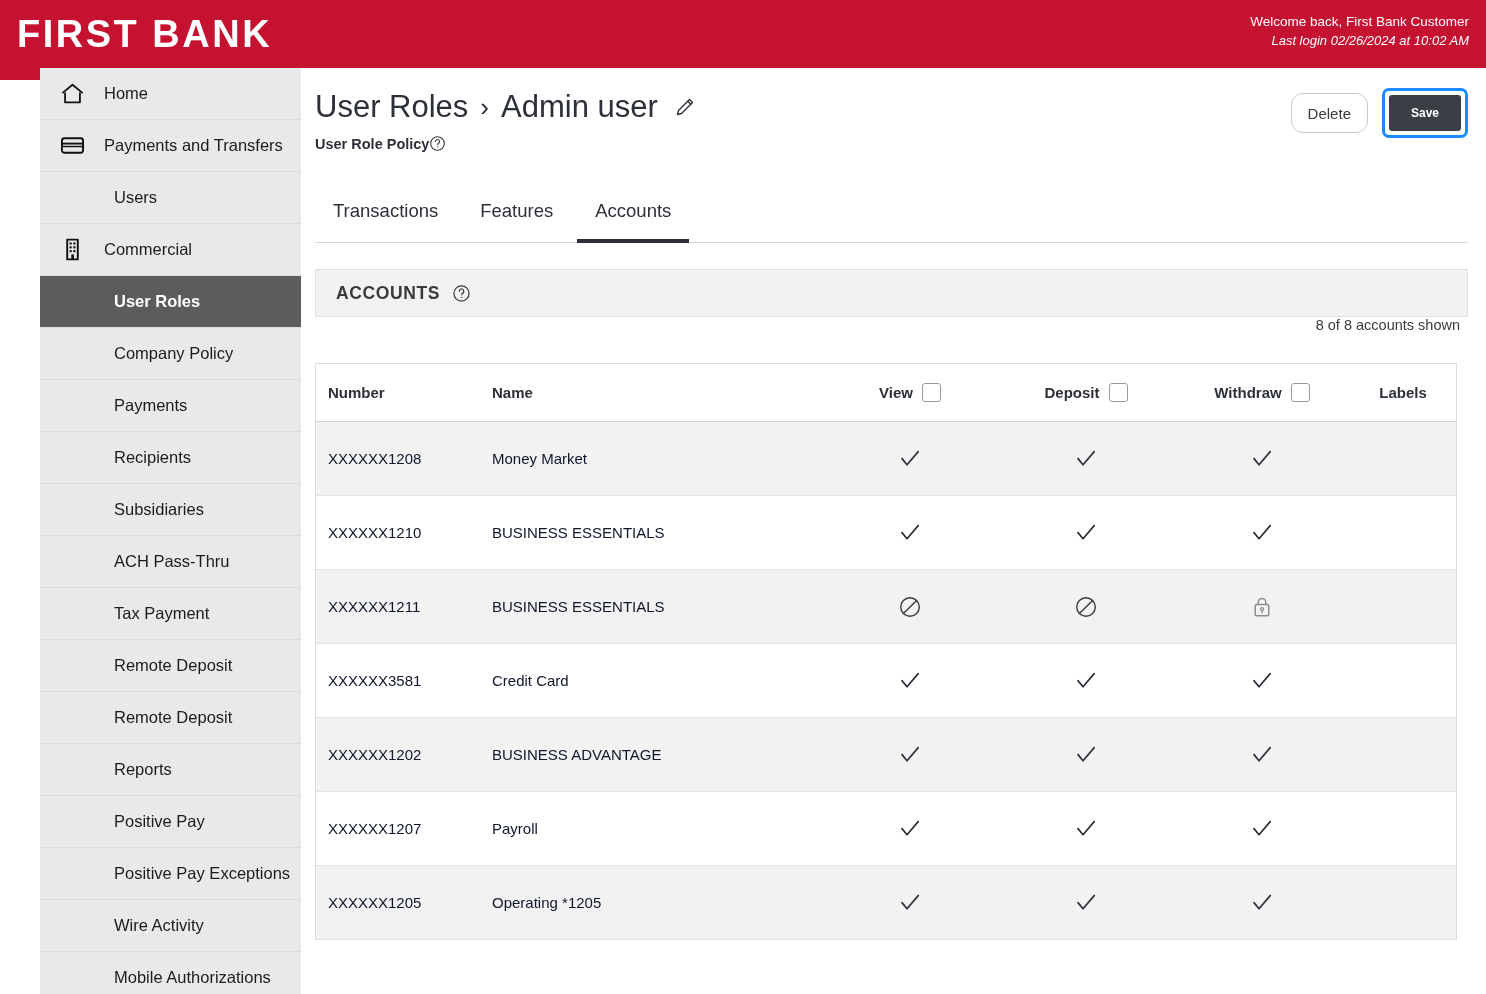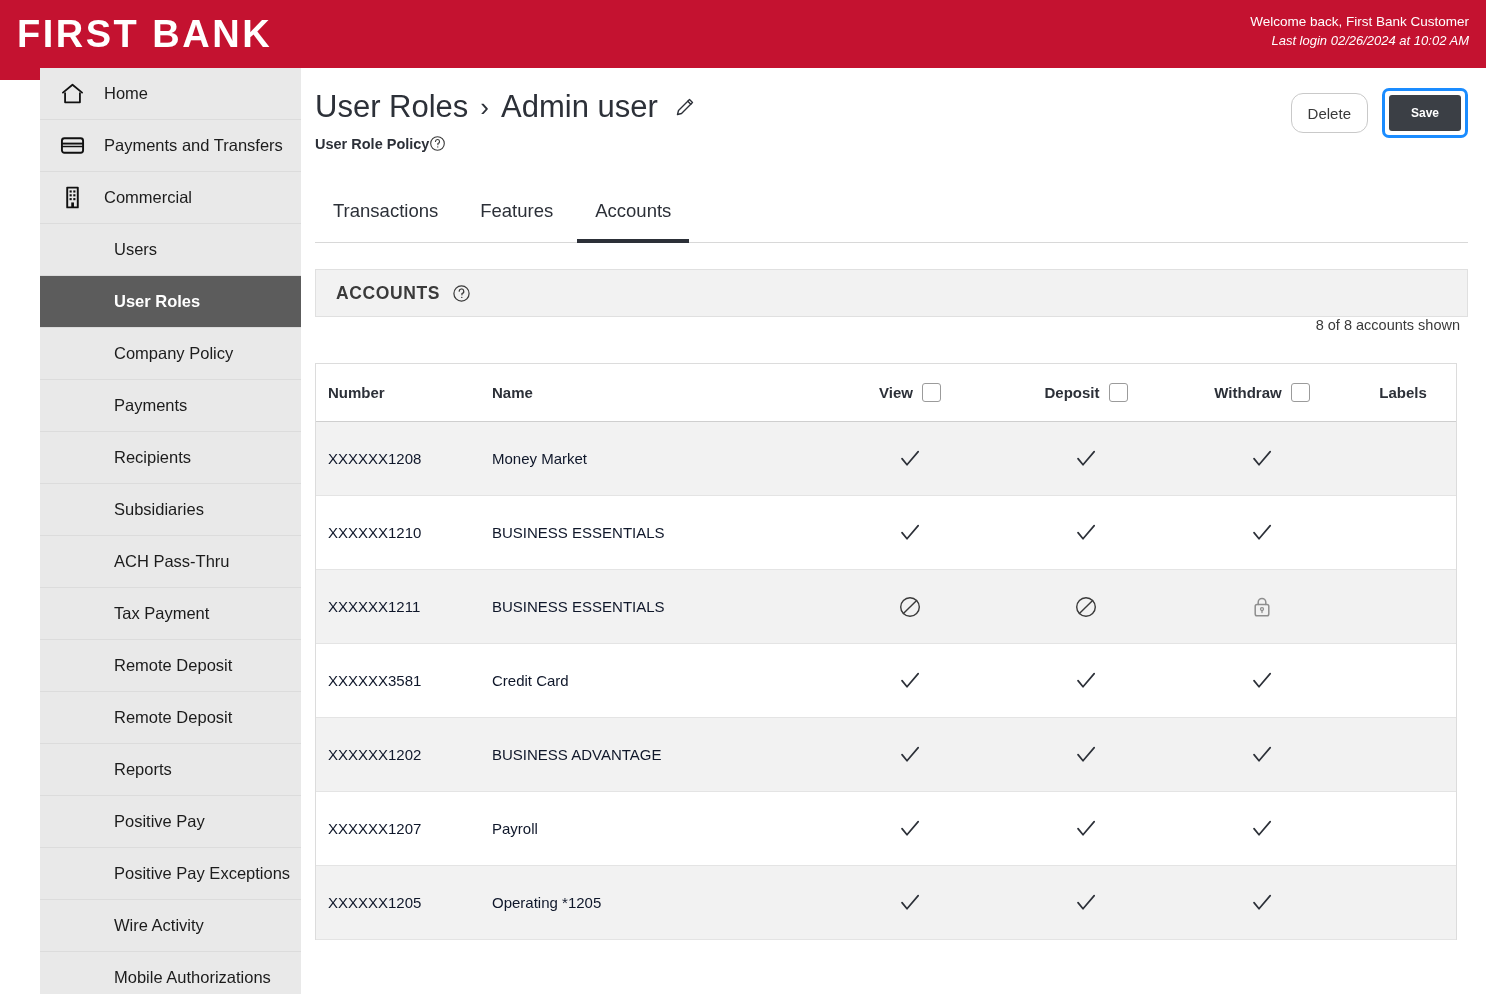--- a/index.html
+++ b/index.html
@@ -235,20 +235,24 @@
           <path d="M2.6 10.3h18.8" stroke="#111" stroke-width="1.7"></path>
           <path d="M2.6 12.9h18.8" stroke="#111" stroke-width="1.3"></path>
         </svg>
       </span>
       <span class="nav-label">Payments and Transfers</span>
       <span class="chev">
         <svg width="21" height="21" viewBox="0 0 22 22" fill="none">
           <path d="M4 8l7 6.5 7-6.5" stroke="#1c1c1c" stroke-width="1.7" stroke-linecap="round" stroke-linejoin="round"></path>
         </svg>
       </span>
+    </div>
+    <div class="nav-item child">
+      <span class="nav-label">Users</span>
+      <span class="chev"></span>
     </div>
     <div class="nav-item top">
       <span class="nav-icon">
         <svg width="27" height="27" viewBox="0 0 24 24" fill="none">
           <path d="M7.3 3.2h9.4v17.6H7.3z" stroke="#111" stroke-width="1.7" stroke-linejoin="round"></path>
           <rect x="9.4" y="5.7" width="1.9" height="1.9" fill="#111"></rect>
           <rect x="12.7" y="5.7" width="1.9" height="1.9" fill="#111"></rect>
           <rect x="9.4" y="9.1" width="1.9" height="1.9" fill="#111"></rect>
           <rect x="12.7" y="9.1" width="1.9" height="1.9" fill="#111"></rect>
           <rect x="9.4" y="12.5" width="1.9" height="1.9" fill="#111"></rect>
@@ -256,24 +260,20 @@
           <rect x="10.9" y="16.4" width="2.4" height="4.4" fill="#111"></rect>
         </svg>
       </span>
       <span class="nav-label">Commercial</span>
       <span class="chev">
         <svg width="21" height="21" viewBox="0 0 22 22" fill="none">
           <path d="M4 12l7-6.5 7 6.5" stroke="#1c1c1c" stroke-width="1.7" stroke-linecap="round" stroke-linejoin="round"></path>
         </svg>
       </span>
     </div>
-    <div class="nav-item child">
-      <span class="nav-label">Users</span>
-      <span class="chev"></span>
-    </div>
     <div class="nav-item child active">
       <span class="nav-label">User Roles</span>
       <span class="chev"></span>
     </div>
     <div class="nav-item child">
       <span class="nav-label">Company Policy</span>
       <span class="chev"></span>
     </div>
     <div class="nav-item child">
       <span class="nav-label">Payments</span>

